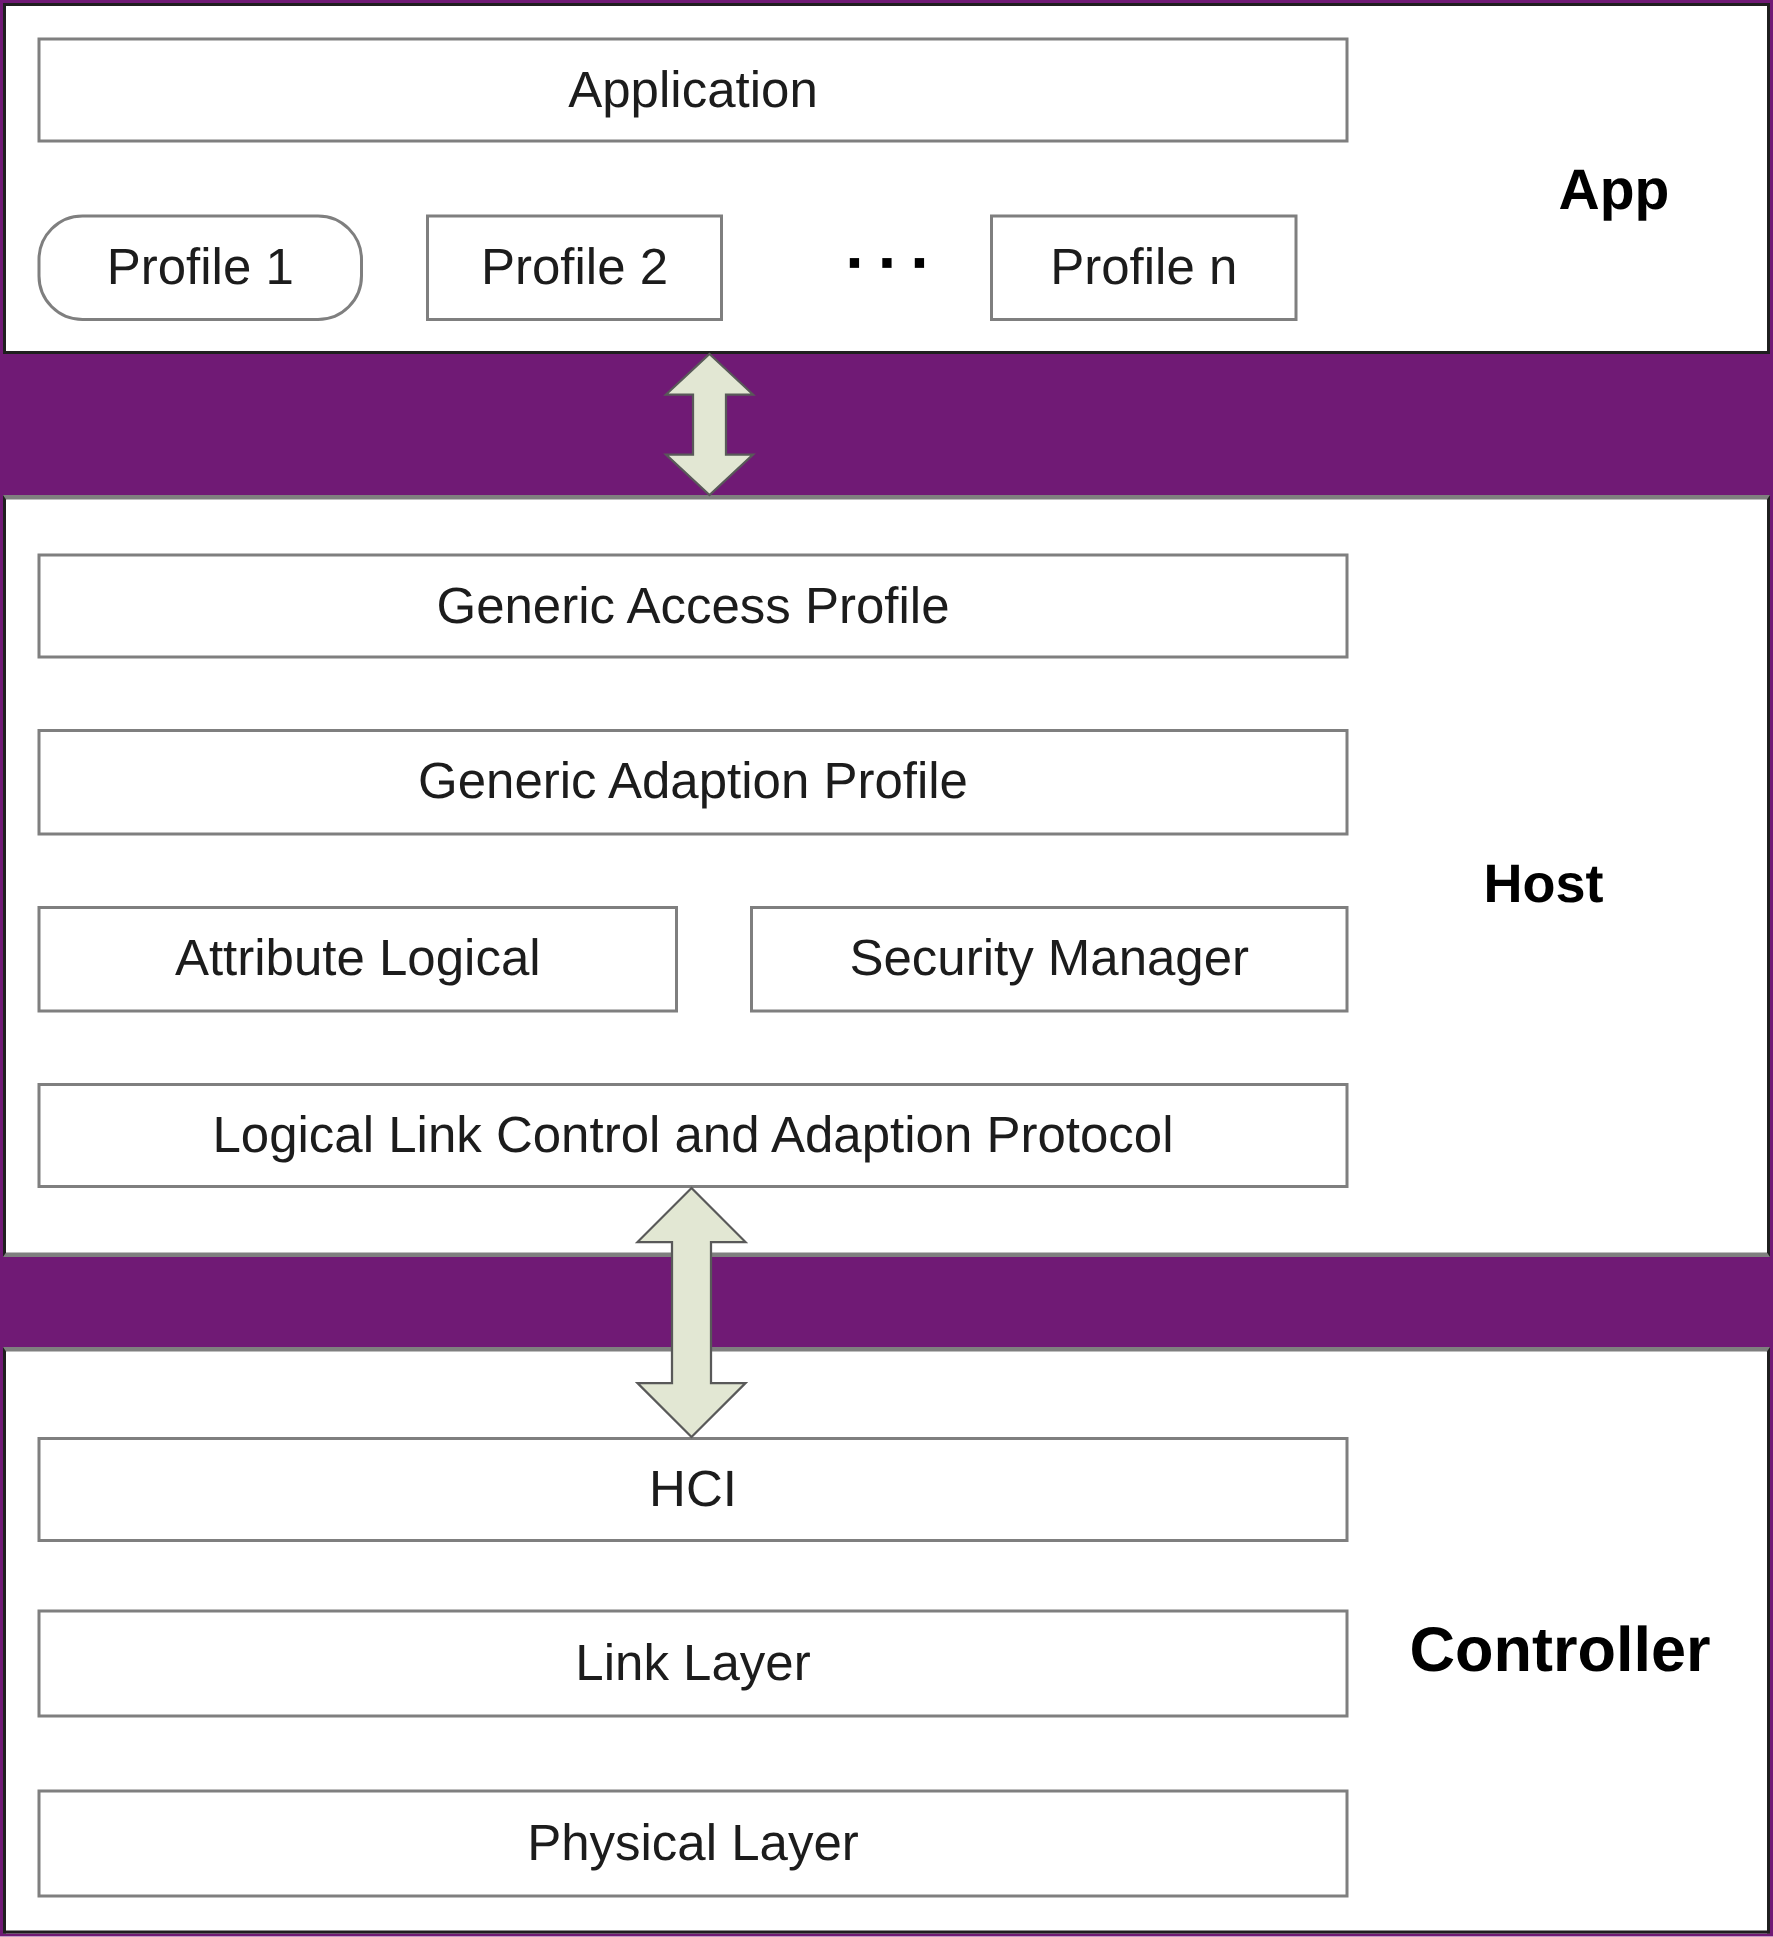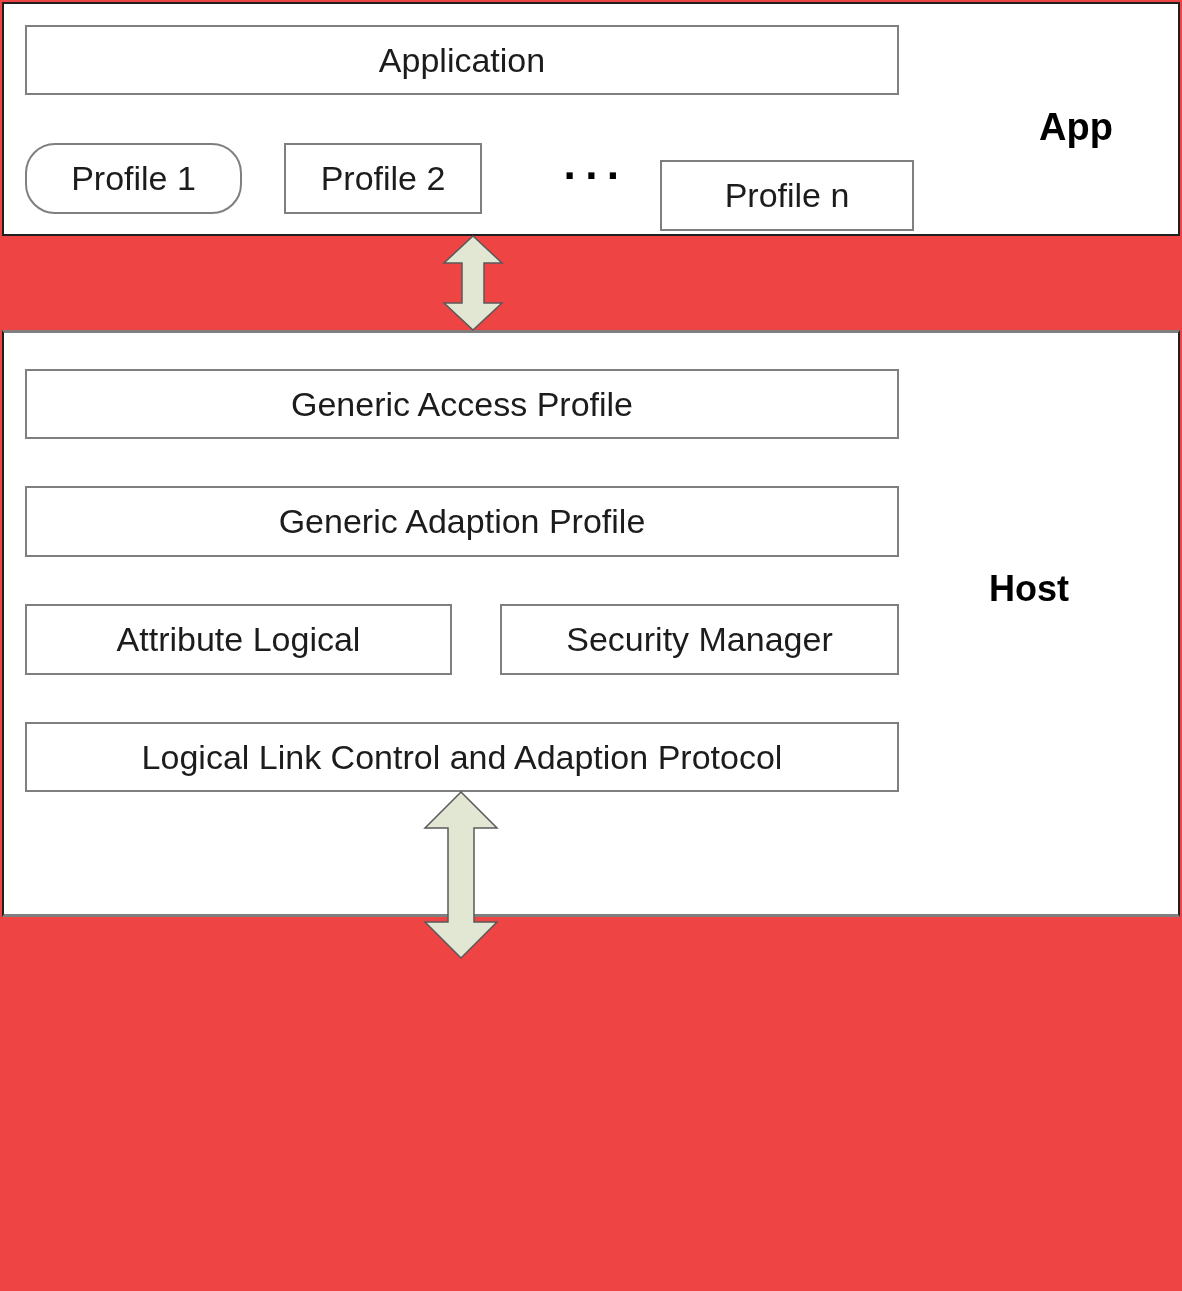--- a/index.html
+++ b/index.html
@@ -5,53 +5,53 @@
   html, body {
     margin: 0;
     padding: 0;
     background: #ffffff;
     font-family: "Liberation Sans", "DejaVu Sans", sans-serif;
   }
   .canvas {
     position: relative;
     width: 1182px;
     height: 1291px;
-    background: #ef4444;
+    background: #701a75;
     overflow: hidden;
   }
   .section {
     position: absolute;
     left: 2px;
     width: 1178px;
     border: 2px solid #1f1f1f;
     box-sizing: border-box;
     background: #ffffff;
   }
   #sec-app        { top: 2px;   height: 234px; }
-  #sec-host       { top: 330px; height: 587px; border-top: 3px solid #7f7f7f; border-bottom: 3px solid #7f7f7f; }
+  #sec-host       { top: 330px; height: 508px; border-top: 3px solid #7f7f7f; border-bottom: 3px solid #7f7f7f; }
   #sec-controller { top: 898px; height: 391px; border-top: 3px solid #7f7f7f; }
 
   .box {
     position: absolute;
     border: 2px solid #7f7f7f;
     box-sizing: border-box;
     background: #ffffff;
     display: flex;
     align-items: center;
     justify-content: center;
     font-size: 34px;
     color: #1c1c1c;
     white-space: nowrap;
   }
 
   
   #box-application { left: 21px;  top: 21px;  width: 874px; height: 70px; }
   #box-profile1    { left: 21px;  top: 139px; width: 217px; height: 71px; border-radius: 30px; }
   #box-profile2    { left: 280px; top: 139px; width: 198px; height: 71px; }
-  #box-profilen    { left: 656px; top: 139px; width: 254px; height: 71px; margin-top: 17px; }
+  #box-profilen    { left: 656px; top: 139px; width: 205px; height: 71px; }
   .ellipsis {
     position: absolute;
     left: 592px; top: 172px;
     transform: translate(-50%, -50%);
     font-size: 44px;
     font-weight: bold;
     letter-spacing: 7px;
     color: #000000;
     line-height: 1;
   }
@@ -105,19 +105,25 @@
 
   <section class="section" id="sec-host">
     <div class="box" id="box-gap">Generic Access Profile</div>
     <div class="box" id="box-gatt">Generic Adaption Profile</div>
     <div class="box" id="box-att">Attribute Logical</div>
     <div class="box" id="box-smp">Security Manager</div>
     <div class="box" id="box-l2cap">Logical Link Control and Adaption Protocol</div>
     <div class="section-label" id="label-host">Host</div>
   </section>
 
+  <section class="section" id="sec-controller">
+    <div class="box" id="box-hci">HCI</div>
+    <div class="box" id="box-link">Link Layer</div>
+    <div class="box" id="box-phy">Physical Layer</div>
+    <div class="section-label" id="label-controller">Controller</div>
+  </section>
 
   <svg class="arrows" viewBox="0 0 1182 1291" xmlns="http://www.w3.org/2000/svg">
     <polygon stroke-width="1.5" stroke-linejoin="miter" points="473,236 502,263 484,263 484,303 502,303 473,330 444,303 462,303 462,263 444,263" fill="#e2e7d3" stroke="#595959"></polygon>
     <polygon stroke-width="1.5" stroke-linejoin="miter" points="461,792 497,828 474,828 474,922 497,922 461,958 425,922 448,922 448,828 425,828" fill="#e2e7d3" stroke="#595959"></polygon>
   </svg>
 
 </div>
 
 </body></html>

